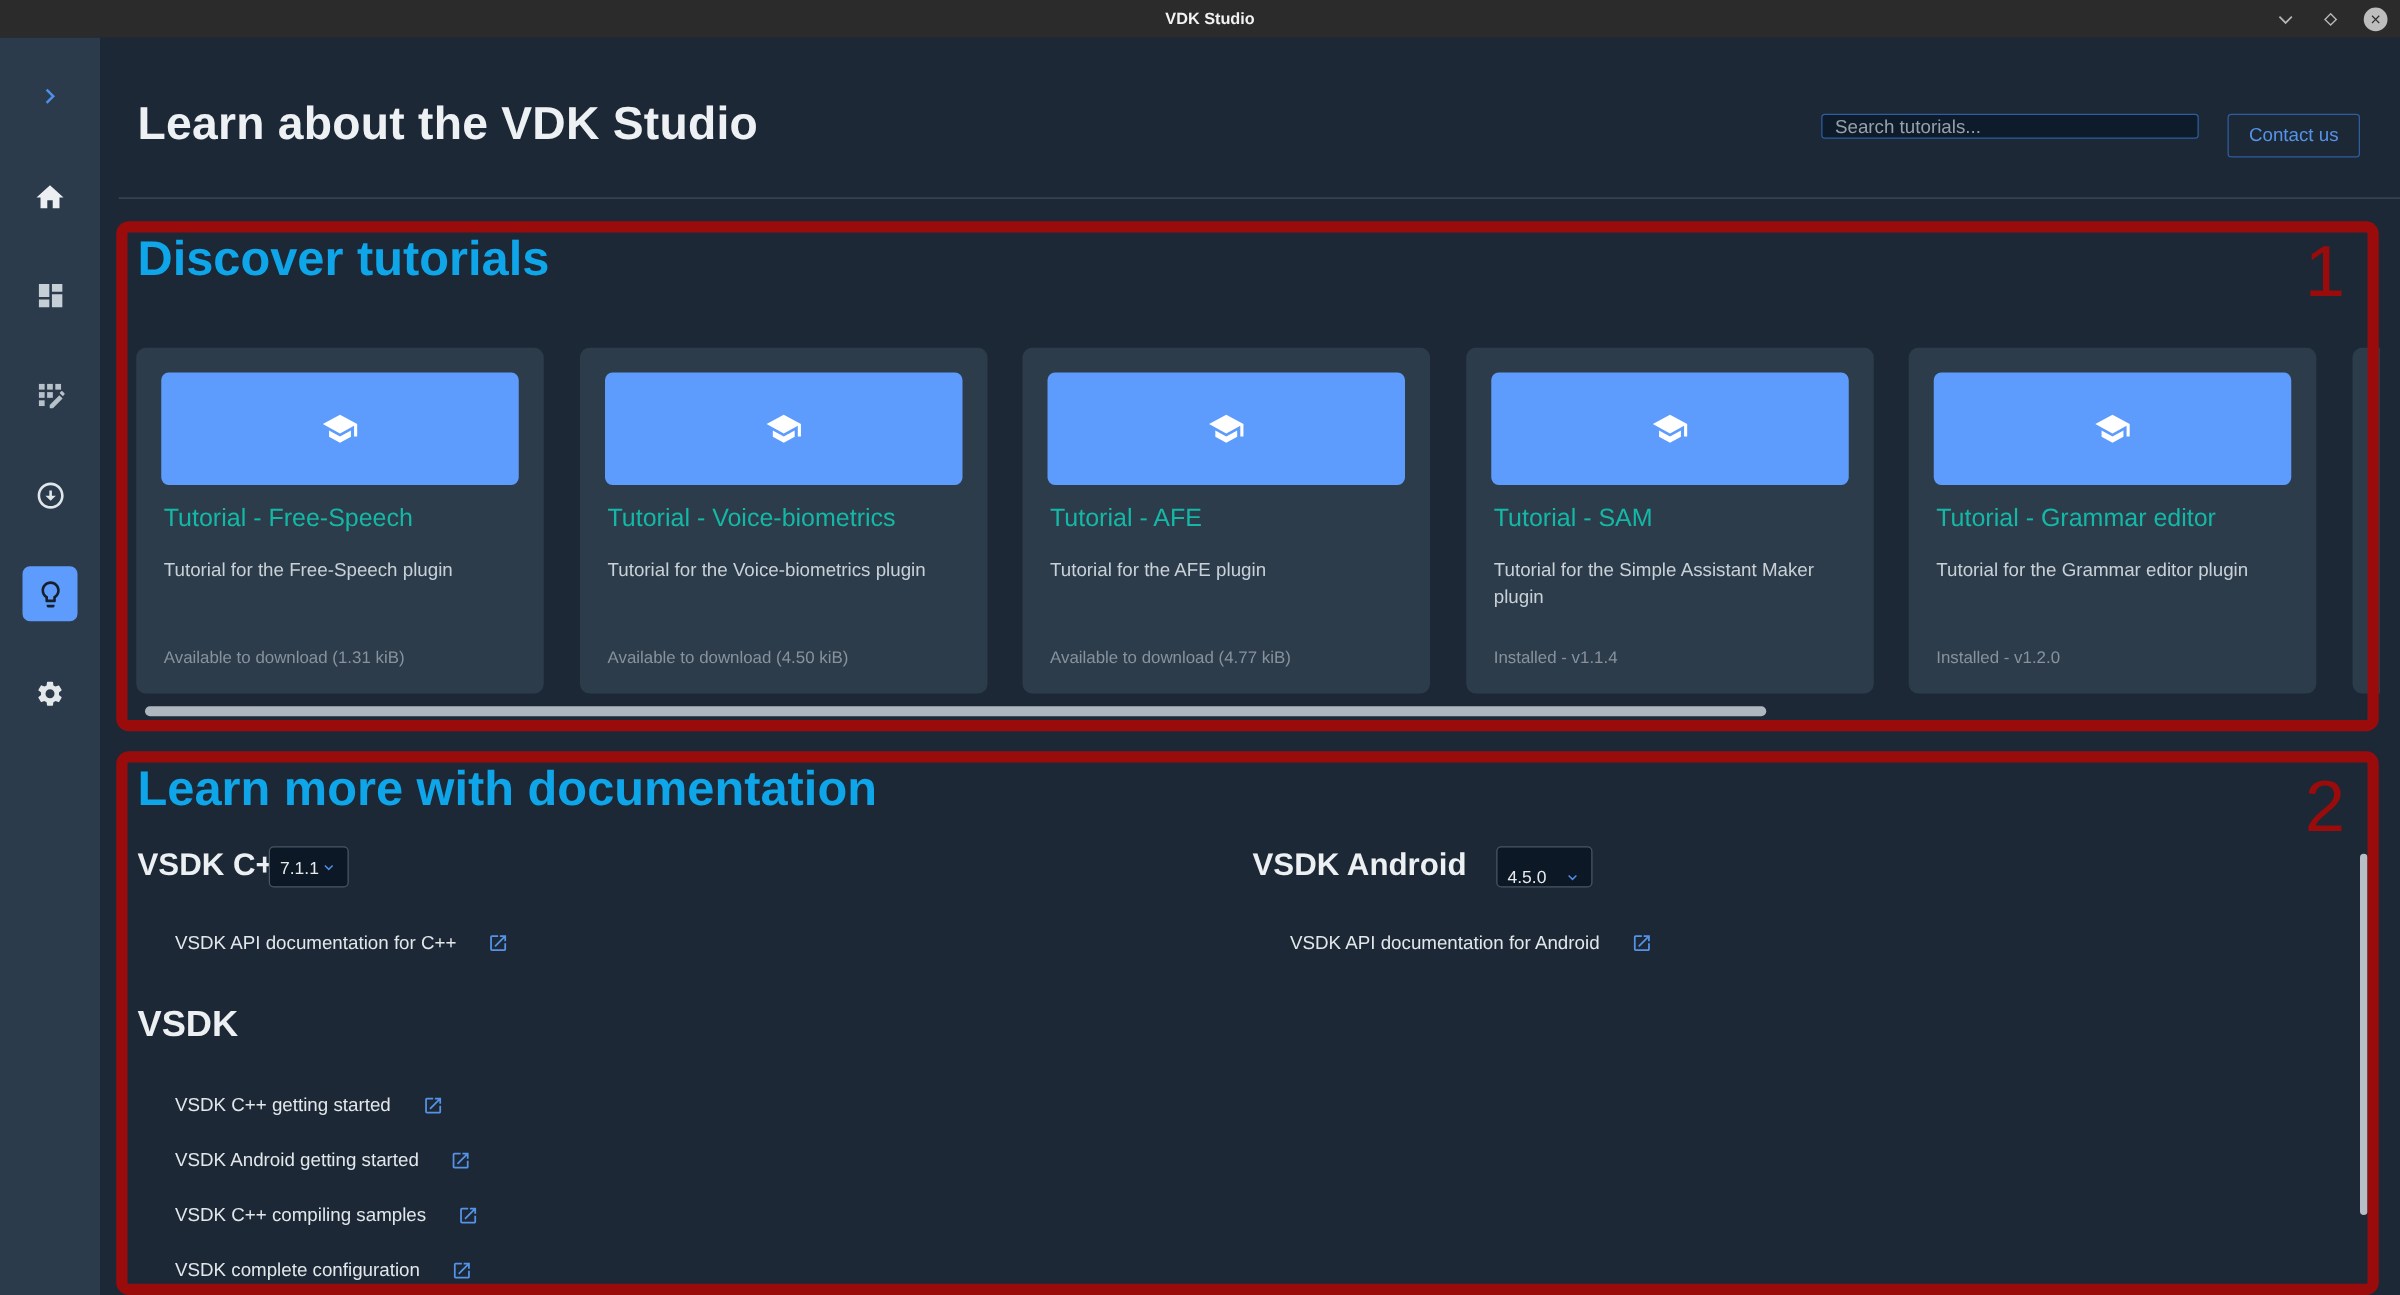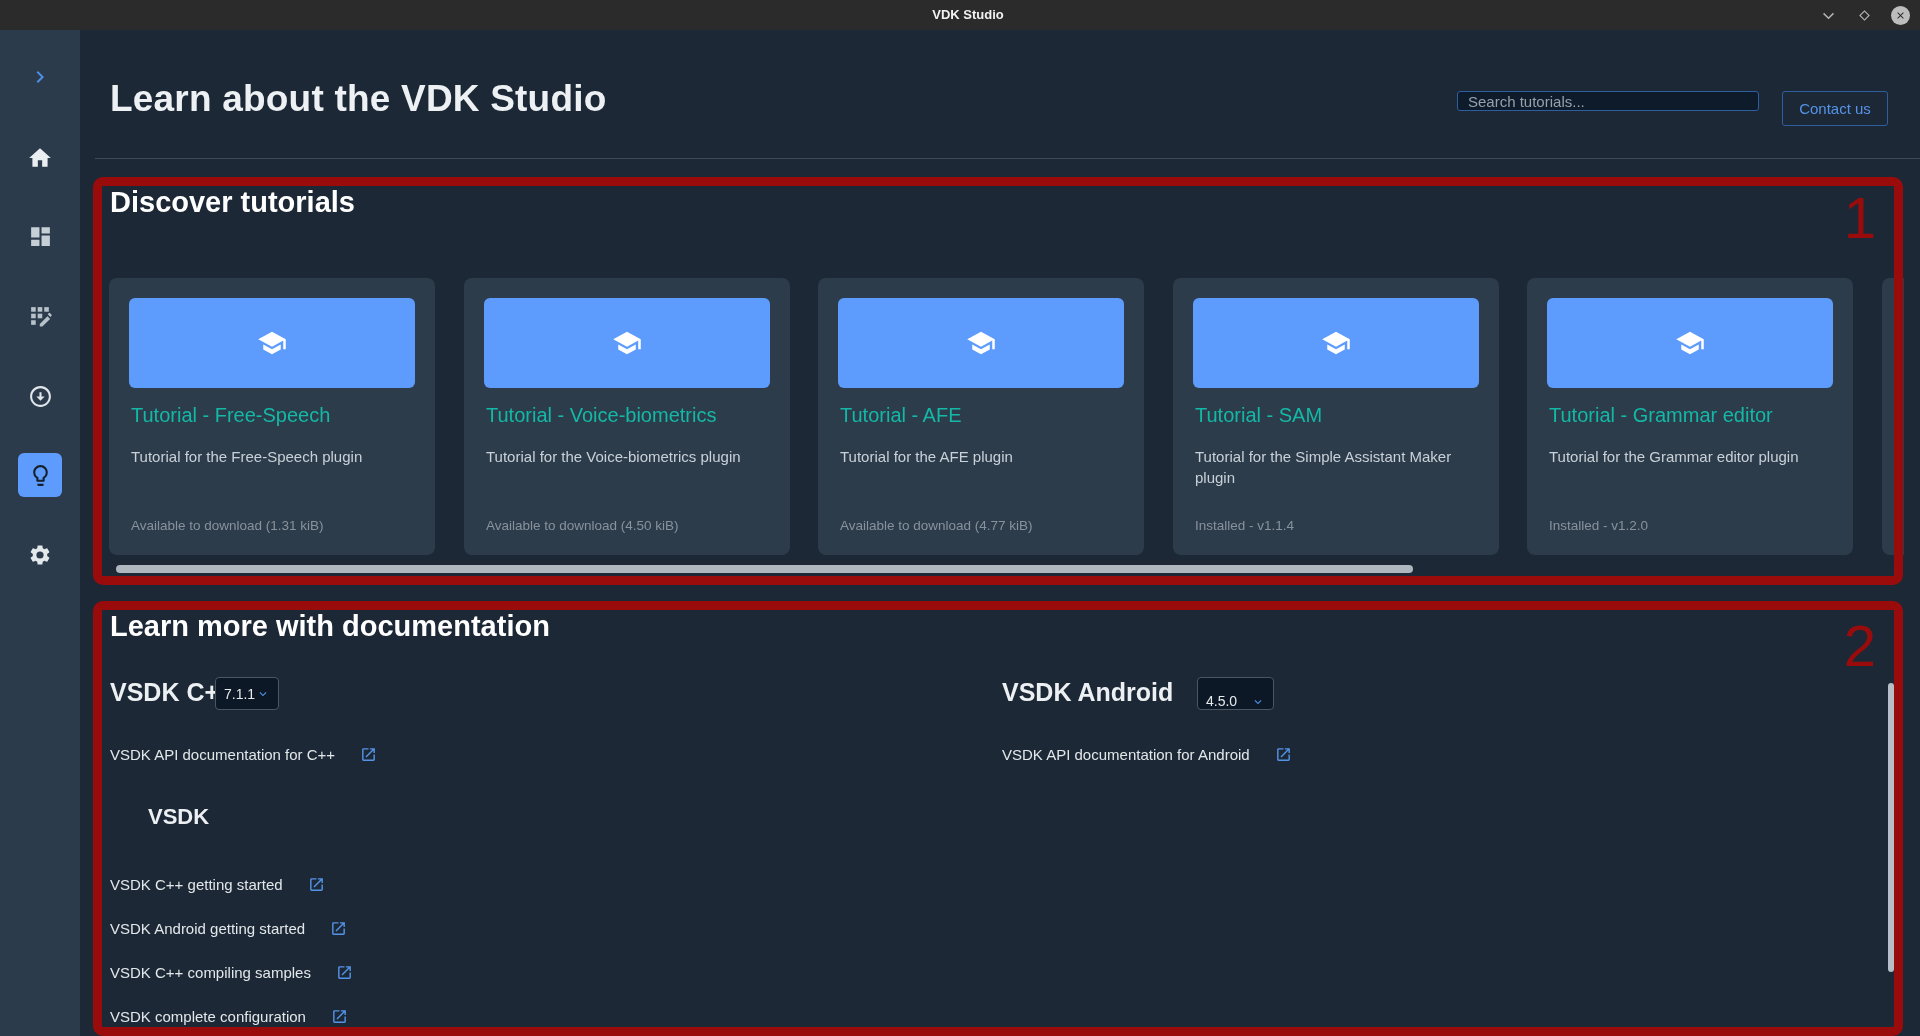--- a/index.html
+++ b/index.html
@@ -26,38 +26,38 @@
   .search { position:absolute; left:1457px; top:91px; width:302px; height:20px; background:#0d1b2b;
             border:1px solid #2e5e9e; border-radius:3px; color:#dfe5ea; font-size:15px; padding:0 10px;
             font-family:"Liberation Sans","DejaVu Sans",sans-serif; outline:none; }
   .search::placeholder { color:#97a1aa; }
   .contact { position:absolute; left:1782px; top:91px; width:106px; height:35px; background:transparent;
              border:1px solid #2e5e9e; border-radius:3px; color:#5593e8; font-size:15px;
              display:flex; align-items:center; justify-content:center; cursor:pointer; }
   .divider { position:absolute; left:95px; top:158px; width:1825px; height:1px; background:#3e4c59; }
 
   
-  .h2 { position:absolute; font-size:29px; font-weight:bold; color:#ffffff;text-align:center; }
+  .h2 { position:absolute; font-size:39px; font-weight:bold; color:#0ea5e9;text-align:center; }
   .h2.tut { left:110px; top:186px; }
   .cards-clip { position:absolute; left:80px; top:278px; width:1824px; height:277px; overflow:hidden; }
   .card { position:absolute; top:0; width:326px; height:277px; background:#2d3c4b; border-radius:8px; }
   .banner { position:absolute; left:20px; top:20px; width:286px; height:90px; background:#5d9cfc;
             border-radius:6px; display:flex; align-items:center; justify-content:center; }
   .card-title { position:absolute; left:22px; top:126px; font-size:20px; color:#14b8a6; }
   .card-desc { position:absolute; left:22px; top:168px; right:20px; font-size:15px; line-height:21px; color:#c9d1d8; }
   .card-status { position:absolute; left:22px; top:240px; font-size:13.5px; color:#87929c; }
   .hscroll { position:absolute; left:116px; top:565px; width:1297px; height:8px; border-radius:4px; background:#aeb7c0; }
 
   
   .h2.docs { left:110px; top:610px; }
   .h3 { position:absolute; font-size:25px; font-weight:bold; color:#edf0f2; }
   .dropdown { position:absolute; height:33px; background:#0d1826; border:1px solid #4a5663; border-radius:4px;
               display:flex; align-items:center; justify-content:space-between; padding:0 8px; cursor:pointer; }
   .dropdown span { color:#e6eaed; font-size:14px; }
-  .doclink { position:absolute; display:flex; align-items:center; gap:25px; cursor:pointer; }
+  .doclink { position:absolute; display:flex; align-items:center; gap:25px; cursor:pointer;margin-left:30px; }
   .doclink span { color:#e2e7ea; font-size:15px; }
   .vscroll { position:absolute; left:1888px; top:683px; width:6px; height:289px; border-radius:3px; background:#b6bfc8; }
 
   
   .anno { position:absolute; border:9px solid #9a0c0c; border-radius:10px; pointer-events:none; z-index:9; }
   .anno.b1 { left:93px; top:177px; width:1810px; height:408px; }
   .anno.b2 { left:93px; top:601px; width:1810px; height:435px; }
   .anno-num { position:absolute; right:18px; top:2px; font-size:58px; line-height:1.05; color:#9a0c0c; }
 </style>
 </head>
@@ -220,21 +220,21 @@
         <path d="M19 19H5V5h7V3H5a2 2 0 0 0-2 2v14a2 2 0 0 0 2 2h14c1.1 0 2-.9 2-2v-7h-2v7zM14 3v2h3.59l-9.83 9.83 1.41 1.41L19 6.41V10h2V3h-7z" fill="#5593e8"></path>
       </svg>
   </div>
   <div class="doclink" style="left:1002px; top:746px;justify-content:flex-end;">
     <span>VSDK API documentation for Android</span>
     <svg width="17" height="17" viewBox="0 0 24 24">
         <path d="M19 19H5V5h7V3H5a2 2 0 0 0-2 2v14a2 2 0 0 0 2 2h14c1.1 0 2-.9 2-2v-7h-2v7zM14 3v2h3.59l-9.83 9.83 1.41 1.41L19 6.41V10h2V3h-7z" fill="#5593e8"></path>
       </svg>
   </div>
 
-  <h3 class="h3" style="left:110px; top:804px; font-size:22px;margin-left:38px;">VSDK</h3>
+  <h3 class="h3" style="left:110px; top:804px; font-size:29px;">VSDK</h3>
 
   <div class="doclink" style="left:110px; top:876px;">
     <span>VSDK C++ getting started</span>
     <svg width="17" height="17" viewBox="0 0 24 24">
         <path d="M19 19H5V5h7V3H5a2 2 0 0 0-2 2v14a2 2 0 0 0 2 2h14c1.1 0 2-.9 2-2v-7h-2v7zM14 3v2h3.59l-9.83 9.83 1.41 1.41L19 6.41V10h2V3h-7z" fill="#5593e8"></path>
       </svg>
   </div>
   <div class="doclink" style="left:110px; top:920px;">
     <span>VSDK Android getting started</span>
     <svg width="17" height="17" viewBox="0 0 24 24">

